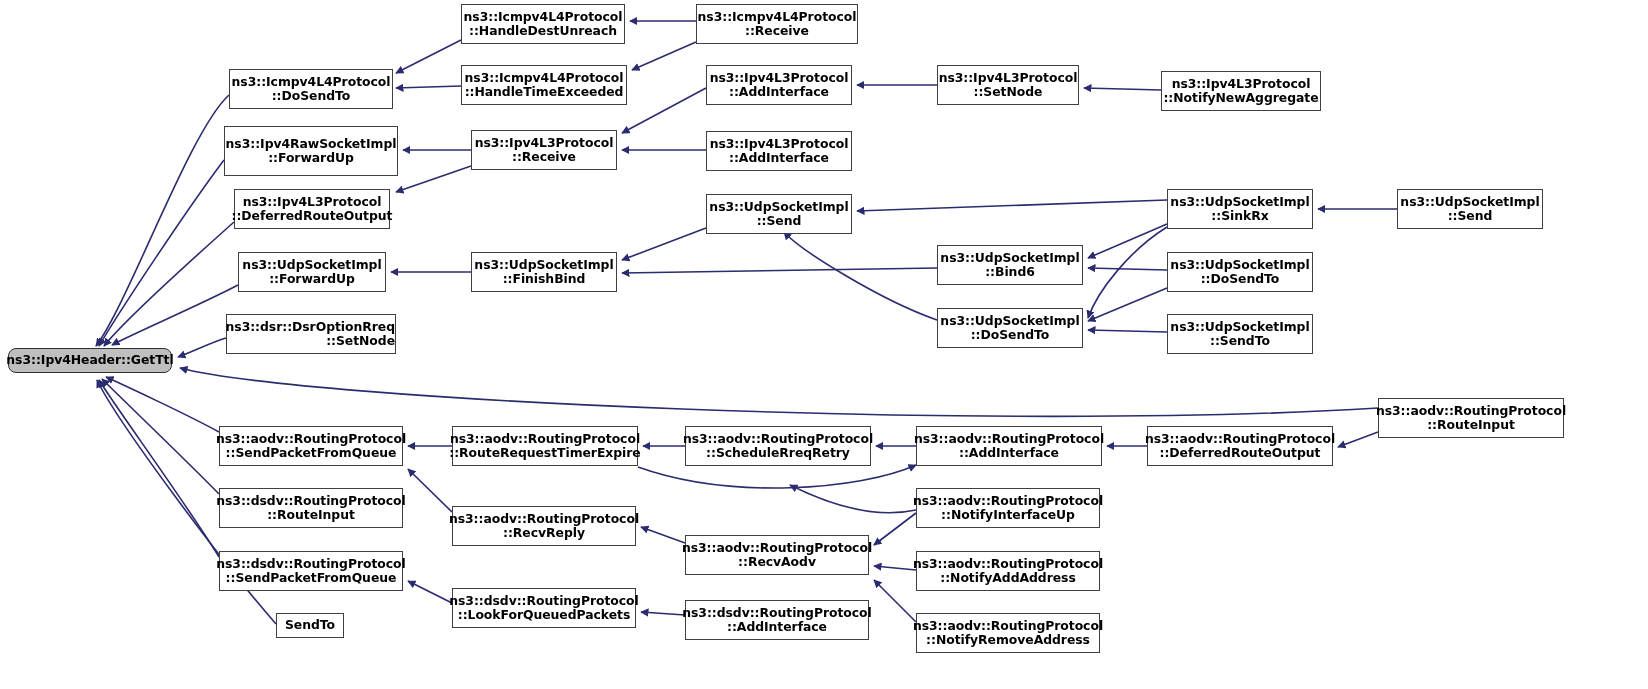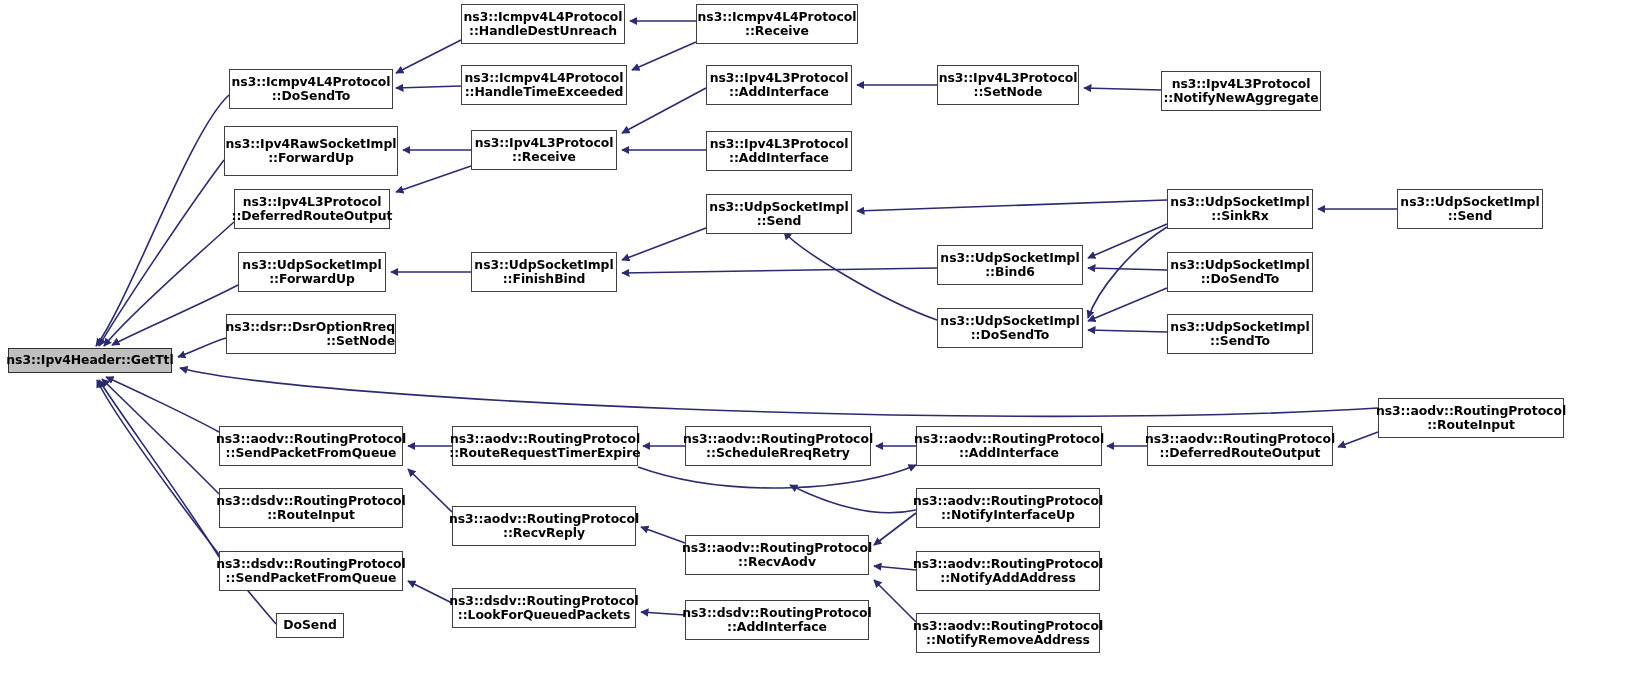--- a/index.html
+++ b/index.html
@@ -37,20 +37,21 @@
     justify-content: center;
     text-align: center;
     white-space: pre;
     letter-spacing: -0.05px;
     z-index: 2;
     font-weight: bold;
   }
   .node.root {
     background: #bfbfbf;
     border-color: #303030;
+    border-radius: 8px;
   }
   .node .ln {
     display: block;
   }
 </style>
 </head>
 <body>
 
 <div id="canvas">
   <svg id="edge-layer" viewBox="0 0 1648 689" width="1648" height="689" xmlns="http://www.w3.org/2000/svg">
@@ -110,21 +111,21 @@
   <div id="nodes-group">
       <div class="node root" style="left: 8px; top: 348px; width: 164px; height: 25px; background: rgb(191, 191, 191); border-color: rgb(48, 48, 48);"><span class="ln">ns3::Ipv4Header::GetTtl</span></div>
       <div class="node" style="left: 229px; top: 69px; width: 164px; height: 40px; border-color: rgb(64, 64, 64);"><span class="ln">ns3::Icmpv4L4Protocol</span><span class="ln">::DoSendTo</span></div>
       <div class="node" style="left: 224px; top: 126px; width: 174px; height: 50px; border-color: rgb(64, 64, 64);"><span class="ln">ns3::Ipv4RawSocketImpl</span><span class="ln">::ForwardUp</span></div>
       <div class="node" style="left: 234px; top: 189px; width: 156px; height: 40px; border-color: rgb(64, 64, 64);"><span class="ln">ns3::Ipv4L3Protocol</span><span class="ln">::DeferredRouteOutput</span></div>
       <div class="node" style="left: 238px; top: 252px; width: 148px; height: 40px; border-color: rgb(64, 64, 64);"><span class="ln">ns3::UdpSocketImpl</span><span class="ln">::ForwardUp</span></div>
       <div class="node" style="left: 226px; top: 314px; width: 170px; height: 40px; border-color: rgb(64, 64, 64); align-items: flex-end;"><span class="ln">ns3::dsr::DsrOptionRreq</span><span class="ln">::SetNode</span></div>
       <div class="node" style="left: 219px; top: 426px; width: 184px; height: 40px; border-color: rgb(64, 64, 64);"><span class="ln">ns3::aodv::RoutingProtocol</span><span class="ln">::SendPacketFromQueue</span></div>
       <div class="node" style="left: 219px; top: 488px; width: 184px; height: 40px; border-color: rgb(64, 64, 64);"><span class="ln">ns3::dsdv::RoutingProtocol</span><span class="ln">::RouteInput</span></div>
       <div class="node" style="left: 219px; top: 551px; width: 184px; height: 40px; border-color: rgb(64, 64, 64);"><span class="ln">ns3::dsdv::RoutingProtocol</span><span class="ln">::SendPacketFromQueue</span></div>
-      <div class="node" style="left: 276px; top: 613px; width: 68px; height: 25px; border-color: rgb(64, 64, 64);"><span class="ln">DoSend</span></div>
+      <div class="node" style="left: 276px; top: 613px; width: 68px; height: 25px; border-color: rgb(64, 64, 64);"><span class="ln">SendTo</span></div>
       <div class="node" style="left: 461px; top: 4px; width: 164px; height: 40px; border-color: rgb(64, 64, 64);"><span class="ln">ns3::Icmpv4L4Protocol</span><span class="ln">::HandleDestUnreach</span></div>
       <div class="node" style="left: 461px; top: 65px; width: 166px; height: 40px; border-color: rgb(64, 64, 64);"><span class="ln">ns3::Icmpv4L4Protocol</span><span class="ln">::HandleTimeExceeded</span></div>
       <div class="node" style="left: 471px; top: 130px; width: 146px; height: 40px; border-color: rgb(64, 64, 64);"><span class="ln">ns3::Ipv4L3Protocol</span><span class="ln">::Receive</span></div>
       <div class="node" style="left: 471px; top: 252px; width: 146px; height: 40px; border-color: rgb(64, 64, 64);"><span class="ln">ns3::UdpSocketImpl</span><span class="ln">::FinishBind</span></div>
       <div class="node" style="left: 452px; top: 426px; width: 186px; height: 40px; border-color: rgb(64, 64, 64);"><span class="ln">ns3::aodv::RoutingProtocol</span><span class="ln">::RouteRequestTimerExpire</span></div>
       <div class="node" style="left: 452px; top: 506px; width: 184px; height: 40px; border-color: rgb(64, 64, 64);"><span class="ln">ns3::aodv::RoutingProtocol</span><span class="ln">::RecvReply</span></div>
       <div class="node" style="left: 452px; top: 588px; width: 184px; height: 40px; border-color: rgb(64, 64, 64);"><span class="ln">ns3::dsdv::RoutingProtocol</span><span class="ln">::LookForQueuedPackets</span></div>
       <div class="node" style="left: 696px; top: 4px; width: 162px; height: 40px; border-color: rgb(64, 64, 64);"><span class="ln">ns3::Icmpv4L4Protocol</span><span class="ln">::Receive</span></div>
       <div class="node" style="left: 706px; top: 65px; width: 146px; height: 40px; border-color: rgb(64, 64, 64);"><span class="ln">ns3::Ipv4L3Protocol</span><span class="ln">::AddInterface</span></div>
       <div class="node" style="left: 706px; top: 131px; width: 146px; height: 40px; border-color: rgb(64, 64, 64);"><span class="ln">ns3::Ipv4L3Protocol</span><span class="ln">::AddInterface</span></div>

